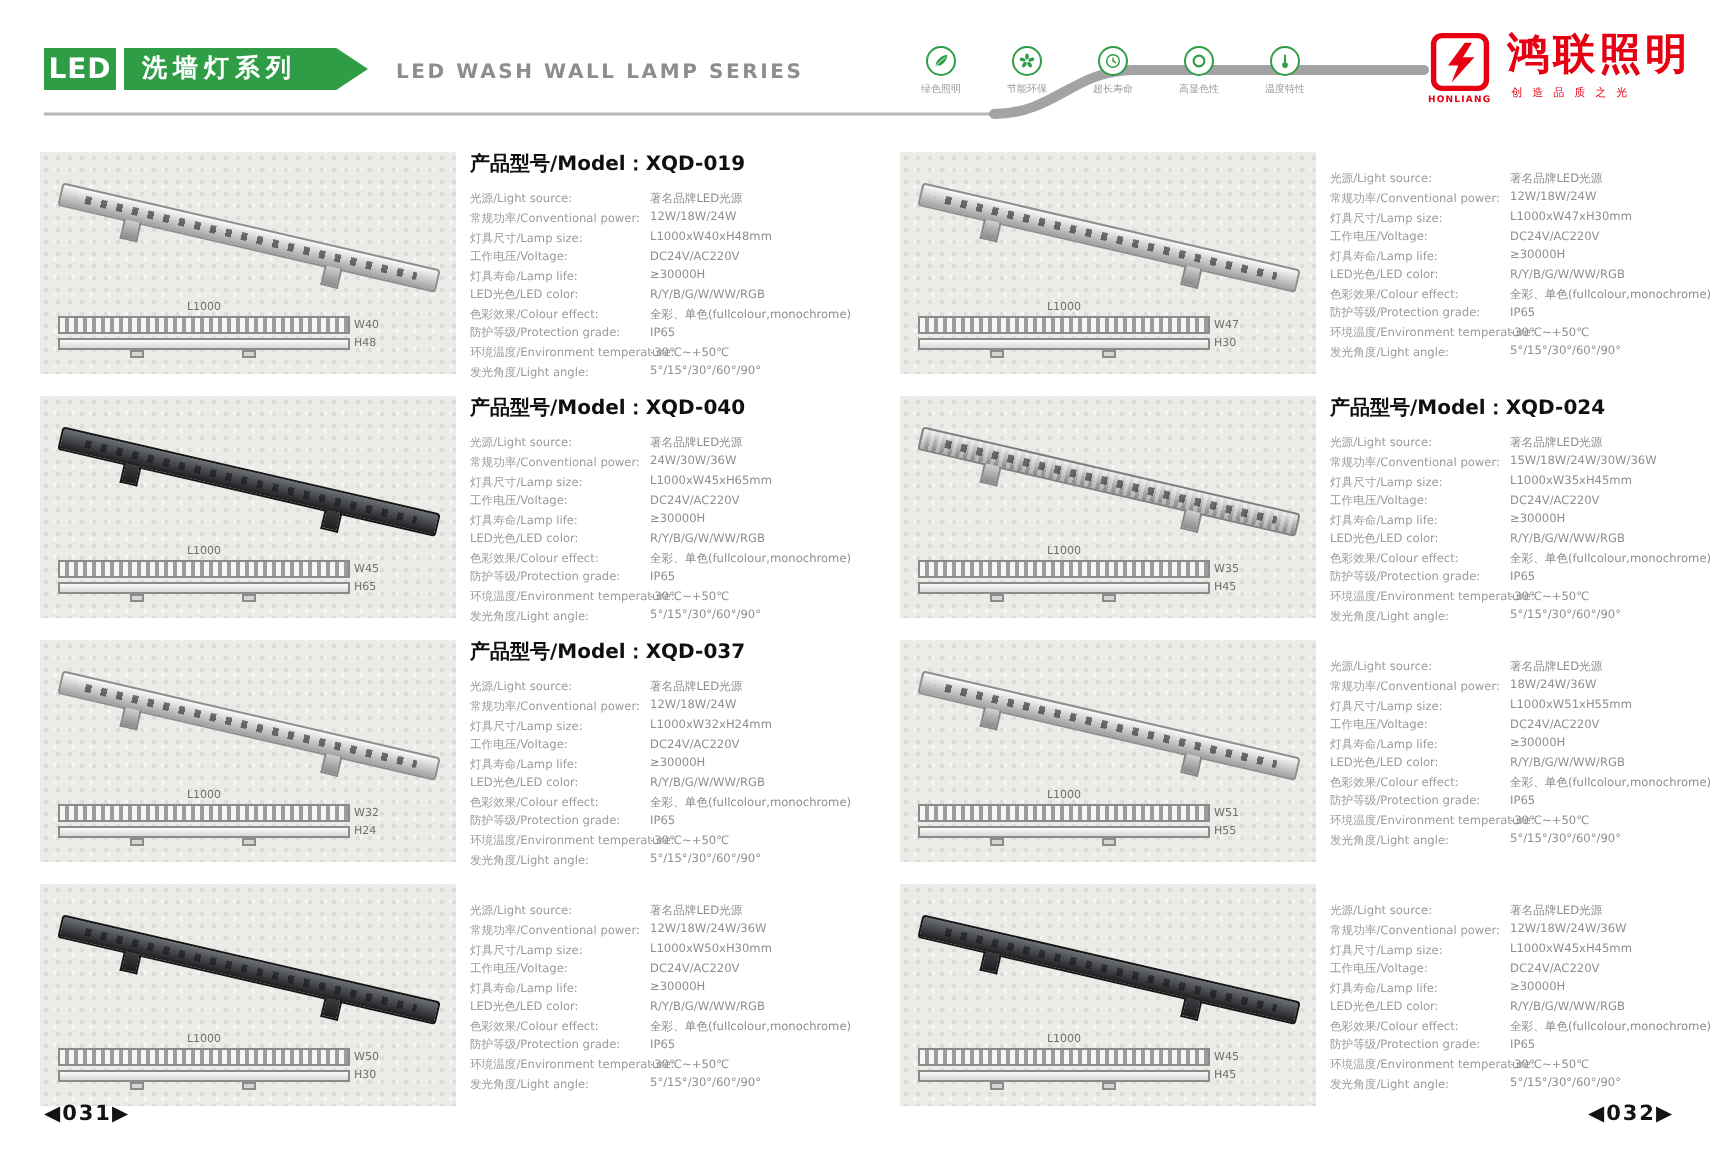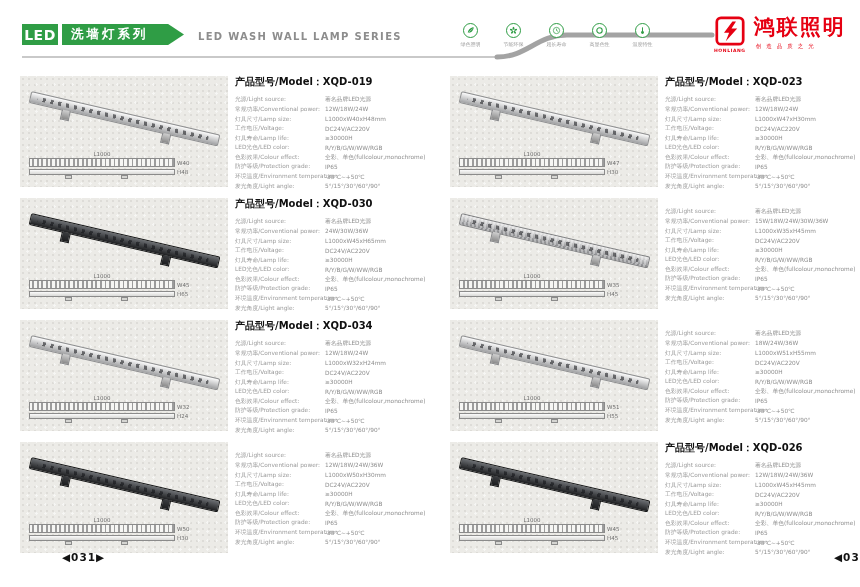--- a/index.html
+++ b/index.html
@@ -70,21 +70,21 @@
   .dfeet{position:relative;width:146px;height:5px;}
   .dfoot{position:absolute;top:0;width:7px;height:4px;background:#d5d5d2;border:1px solid #8b8b8b;box-sizing:border-box;}
   .df1{left:36px;} .df2{left:92px;}
 
   .specs{margin-left:7px;flex:1;padding-top:3px;min-width:0;}
   .model-line{font-size:10px;font-weight:bold;color:#101010;margin-bottom:6px;white-space:nowrap;}
   .srow{display:flex;height:9.6px;align-items:center;}
   .sl{width:90px;flex:none;font-size:5.8px;color:#9b9b9b;white-space:nowrap;}
   .sv{font-size:5.8px;color:#8e8e8e;white-space:nowrap;}
 
-  .pagenum{position:absolute;top:551px;font-weight:bold;font-size:10.5px;color:#131313;letter-spacing:1px;margin-left:40px;}
+  .pagenum{position:absolute;top:551px;font-weight:bold;font-size:10.5px;color:#131313;letter-spacing:1px;}
   .pn0{left:22px;}
   .pn1{left:794px;text-align:center;}
 </style>
 </head>
 <body>
 
 <div class="canvas">
 
   <svg class="swoosh" width="860" height="70">
     <path d="M22 57 H500" stroke="#b7b7b7" stroke-width="1.6" fill="none"></path>
@@ -245,21 +245,21 @@
           <span class="dim-h">H65</span>
         </div>
         <div class="dfeet">
           <span class="dfoot df1"></span>
           <span class="dfoot df2"></span>
         </div>
       </div>
     </div>
     <div class="specs">
       <div class="model-line">
-        <span class="model-label">产品型号/Model：</span><span class="model-value">XQD-030</span>
+        <span class="model-label">产品型号/Model：</span><span class="model-value">XQD-040</span>
       </div>
       <div class="rows">
               <div class="srow">
                 <span class="sl">光源/Light source:</span>
                 <span class="sv">著名品牌LED光源</span>
               </div>
               <div class="srow">
                 <span class="sl">常规功率/Conventional power:</span>
                 <span class="sv">24W/30W/36W</span>
               </div>
@@ -314,21 +314,21 @@
           <span class="dim-h">H24</span>
         </div>
         <div class="dfeet">
           <span class="dfoot df1"></span>
           <span class="dfoot df2"></span>
         </div>
       </div>
     </div>
     <div class="specs">
       <div class="model-line">
-        <span class="model-label">产品型号/Model：</span><span class="model-value">XQD-034</span>
+        <span class="model-label">产品型号/Model：</span><span class="model-value">XQD-037</span>
       </div>
       <div class="rows">
               <div class="srow">
                 <span class="sl">光源/Light source:</span>
                 <span class="sv">著名品牌LED光源</span>
               </div>
               <div class="srow">
                 <span class="sl">常规功率/Conventional power:</span>
                 <span class="sv">12W/18W/24W</span>
               </div>
@@ -451,23 +451,20 @@
         <div class="drect r2">
           <span class="dim-h">H30</span>
         </div>
         <div class="dfeet">
           <span class="dfoot df1"></span>
           <span class="dfoot df2"></span>
         </div>
       </div>
     </div>
     <div class="specs">
-      <div class="model-line">
-        <span class="model-label">产品型号/Model：</span><span class="model-value">XQD-023</span>
-      </div>
       <div class="rows">
               <div class="srow">
                 <span class="sl">光源/Light source:</span>
                 <span class="sv">著名品牌LED光源</span>
               </div>
               <div class="srow">
                 <span class="sl">常规功率/Conventional power:</span>
                 <span class="sv">12W/18W/24W</span>
               </div>
               <div class="srow">
@@ -520,20 +517,23 @@
         <div class="drect r2">
           <span class="dim-h">H45</span>
         </div>
         <div class="dfeet">
           <span class="dfoot df1"></span>
           <span class="dfoot df2"></span>
         </div>
       </div>
     </div>
     <div class="specs">
+      <div class="model-line">
+        <span class="model-label">产品型号/Model：</span><span class="model-value">XQD-024</span>
+      </div>
       <div class="rows">
               <div class="srow">
                 <span class="sl">光源/Light source:</span>
                 <span class="sv">著名品牌LED光源</span>
               </div>
               <div class="srow">
                 <span class="sl">常规功率/Conventional power:</span>
                 <span class="sv">15W/18W/24W/30W/36W</span>
               </div>
               <div class="srow">
@@ -652,23 +652,20 @@
         <div class="drect r2">
           <span class="dim-h">H45</span>
         </div>
         <div class="dfeet">
           <span class="dfoot df1"></span>
           <span class="dfoot df2"></span>
         </div>
       </div>
     </div>
     <div class="specs">
-      <div class="model-line">
-        <span class="model-label">产品型号/Model：</span><span class="model-value">XQD-026</span>
-      </div>
       <div class="rows">
               <div class="srow">
                 <span class="sl">光源/Light source:</span>
                 <span class="sv">著名品牌LED光源</span>
               </div>
               <div class="srow">
                 <span class="sl">常规功率/Conventional power:</span>
                 <span class="sv">12W/18W/24W/36W</span>
               </div>
               <div class="srow">

